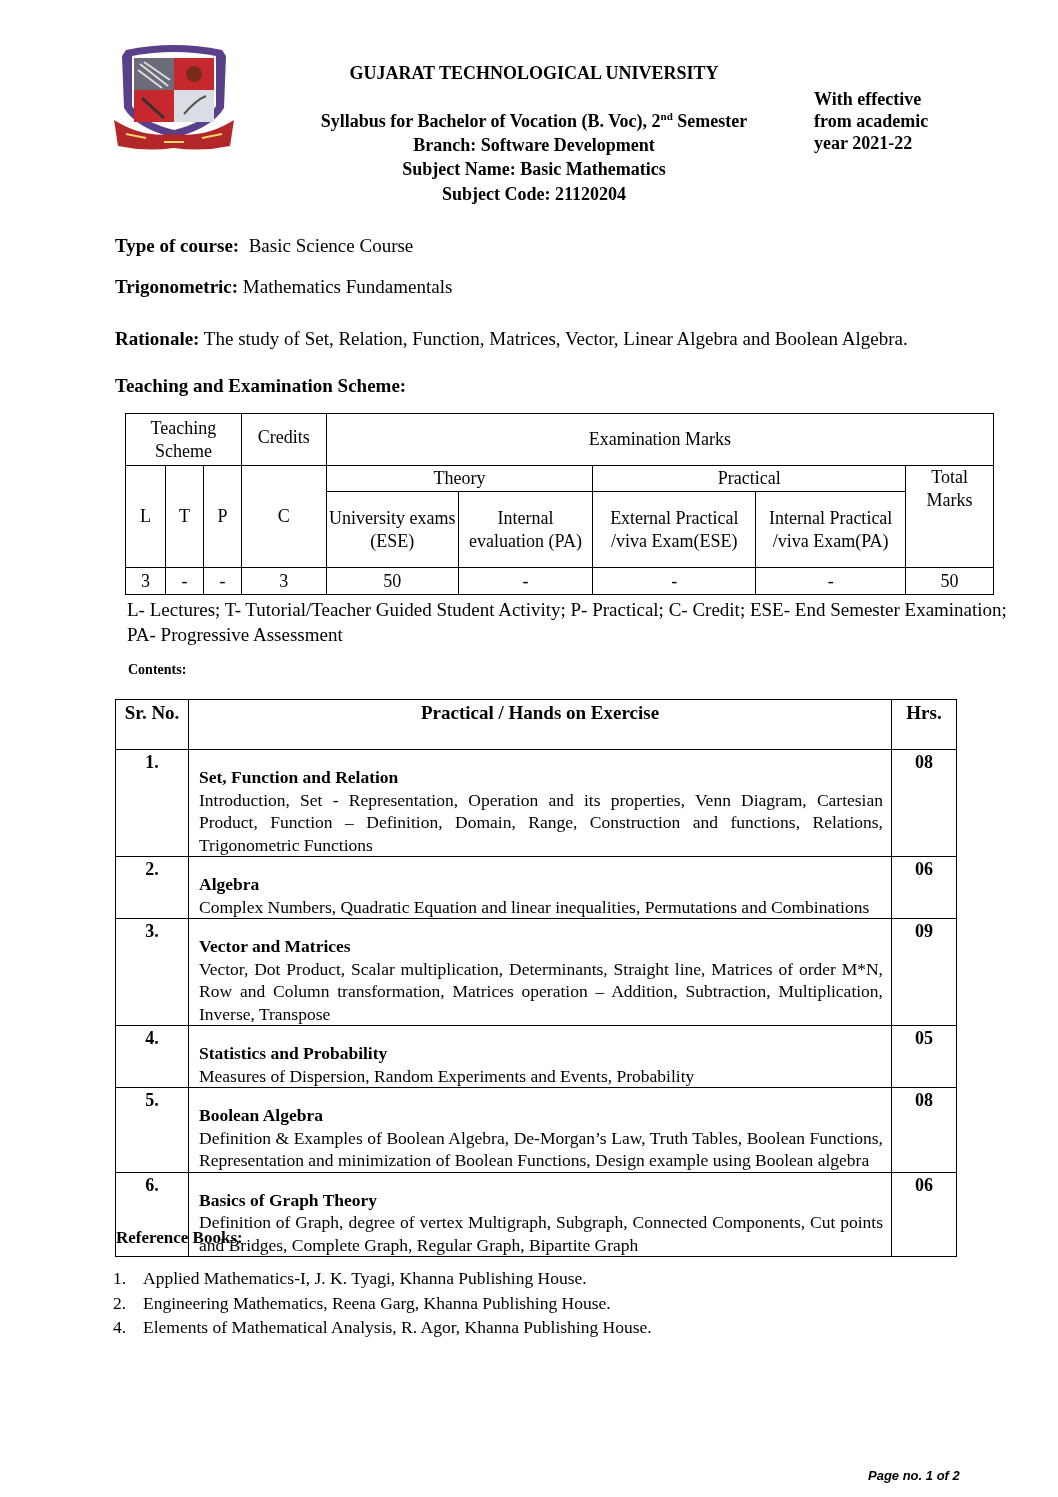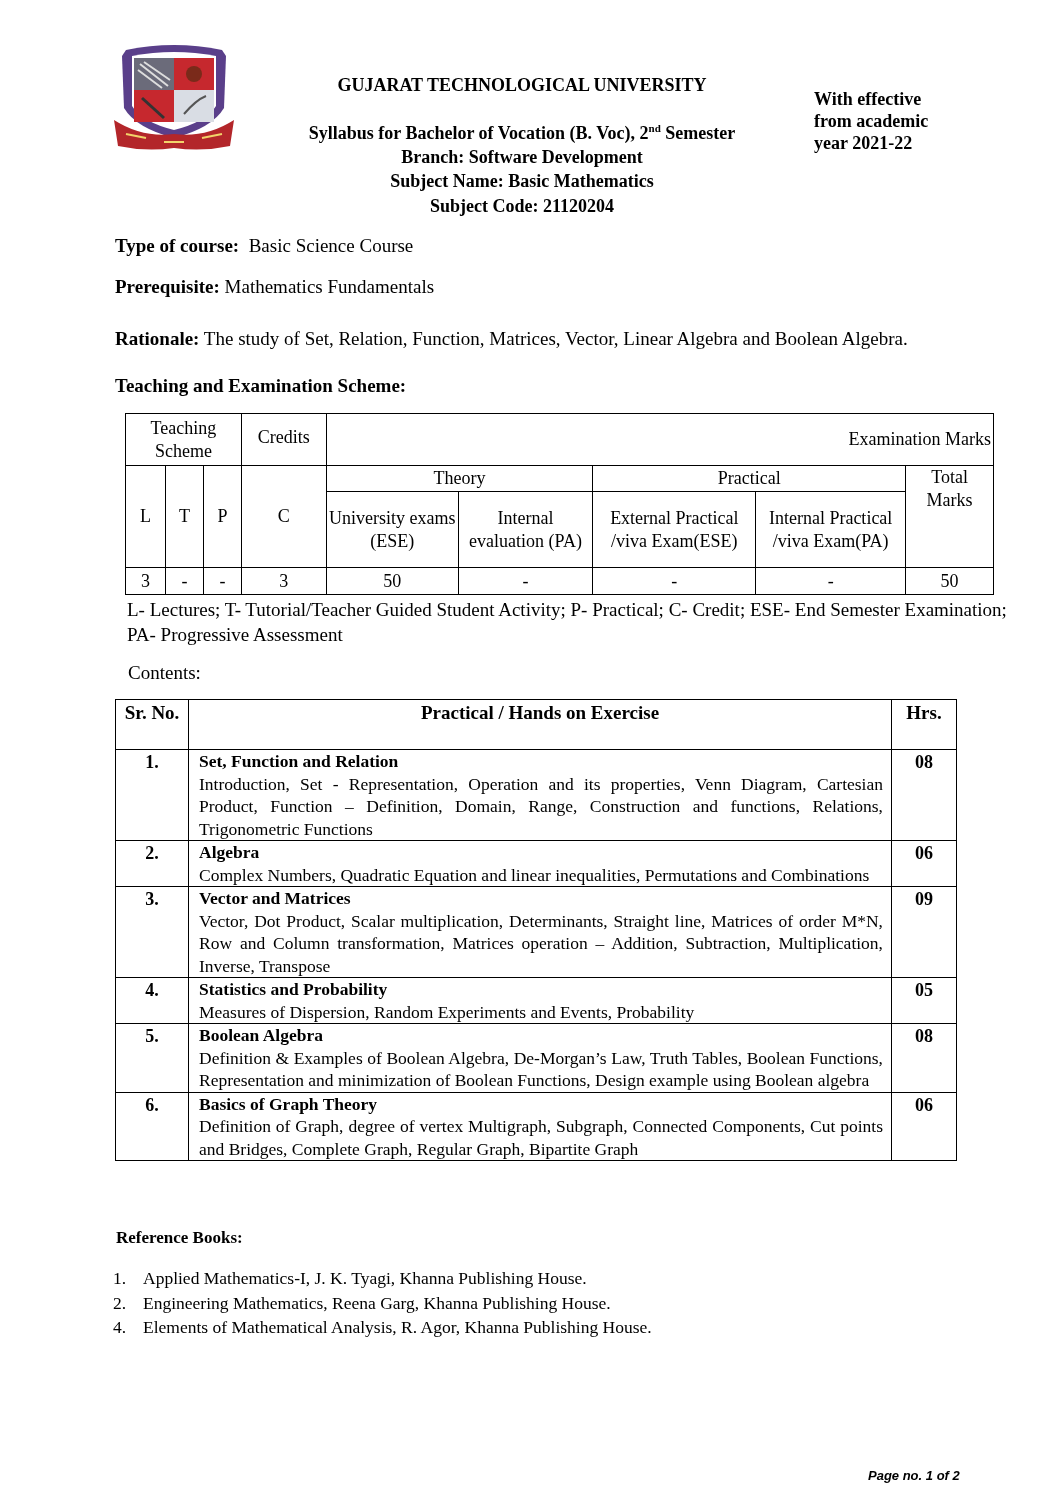--- a/index.html
+++ b/index.html
@@ -1,38 +1,38 @@
 <!DOCTYPE html>
 <html><head>
 <meta charset="utf-8">
 <style>
   html, body { margin: 0; padding: 0; background: #ffffff; }
   body { width: 1058px; height: 1497px; position: relative; font-family: "Liberation Serif", serif; color: #000; overflow: hidden; }
   .abs { position: absolute; }
   .bold { font-weight: bold; }
   
   #logo { left: 112px; top: 42px; width: 124px; height: 110px; }
-  .hdr-line { left: 242px; width: 560px; text-align: center; font-weight: bold; font-size: 18px; white-space: nowrap; margin-top: 12px; }
+  .hdr-line { left: 254px; width: 560px; text-align: center; font-weight: bold; font-size: 18px; white-space: nowrap; }
   #effective { left: 814px; top: 72px; font-weight: bold; font-size: 18px; line-height: 22px; width: 150px; margin-top: 16px; }
   .field { left: 115px; font-size: 19px; white-space: nowrap; }
   .field .lbl { font-weight: bold; }
   
   table { border-collapse: collapse; }
   #scheme { left: 125px; top: 413px; width: 869px; font-size: 18px; }
   #scheme td { border: 1.5px solid #000; text-align: center; vertical-align: middle; padding: 0 2px; line-height: 23px; }
   #legend { left: 127px; top: 597px; font-size: 19px; line-height: 25px; width: 880px; }
-  #contents-title { left: 128px; top: 662px; font-size: 19px; font-weight: normal; }
+  #contents-title { left: 128px; top: 662px; font-size: 14px; font-weight: bold; }
   
   #contents { left: 115px; top: 699px; width: 842px; font-size: 17.5px; }
   #contents td { border: 1.5px solid #000; vertical-align: top; line-height: 22.5px; }
   #contents td.sr { width: 70px; text-align: center; font-weight: bold; font-size: 18px; }
   #contents td.topic { padding: 0 8px 0 10px; text-align: justify; }
   #contents td.hrs { width: 62px; text-align: center; font-weight: bold; font-size: 18px; }
   #contents th { border: 1.5px solid #000; font-weight: bold; font-size: 19px; line-height: 23px; vertical-align: top; }
-  .topic-title { font-weight: bold; }
+  .topic-title { font-weight: bold; margin-top: 16px; }
   #refs-title { left: 116px; top: 1228px; font-size: 17px; font-weight: bold; }
   #refs { left: 113px; top: 1266px; font-size: 17.5px; line-height: 24.5px; margin: 0; padding: 0; list-style: none; }
   #refs li span.num { display: inline-block; width: 30px; }
   #pageno { left: 868px; top: 1468px; font-family: "Liberation Sans", sans-serif; font-style: italic; font-size: 13px; font-weight: bold; }
 </style>
 </head>
 <body>
 
 <div id="logo" class="abs">
   <svg width="124" height="110" viewBox="0 0 124 110">
@@ -59,21 +59,21 @@
 <div id="effective" class="abs">
   <div>With effective</div>
   <div>from academic</div>
   <div>year 2021-22</div>
 </div>
 
 <div class="abs field" style="top:235px;">
   <span class="lbl">Type of course:</span>&nbsp; <span>Basic Science Course</span>
 </div>
 <div class="abs field" style="top:276px;">
-  <span class="lbl">Prerequisite:</span> <span>Mathematics Fundamentals</span>
+  <span class="lbl">Trigonometric:</span> <span>Mathematics Fundamentals</span>
 </div>
 <div class="abs field" style="top:328px;">
   <span class="lbl">Rationale:</span> <span>The study of Set, Relation, Function, Matrices, Vector, Linear Algebra and Boolean Algebra.</span>
 </div>
 <div class="abs field bold" style="top:375px;">Teaching and Examination Scheme:</div>
 
 <table id="scheme" class="abs">
   <colgroup>
     <col style="width:40px">
       <col style="width:38px">
@@ -82,21 +82,21 @@
     <col style="width:132px">
       <col style="width:135px">
       <col style="width:163px">
       <col style="width:150px">
       <col style="width:88px">
   </colgroup>
   <tbody>
       <tr style="height:52px;">
     <td colspan="3">Teaching Scheme</td>
     <td style="vertical-align:top;padding-top:12px;">Credits</td>
-    <td colspan="5" style="border-right:1.5px solid #000;text-align:right;">Examination Marks</td>
+    <td colspan="5" style="border-right:1.5px solid #000;">Examination Marks</td>
   </tr>
   <tr style="height:26px;">
     <td rowspan="2">L</td>
     <td rowspan="2">T</td>
     <td rowspan="2">P</td>
     <td rowspan="2">C</td>
     <td colspan="2">Theory</td>
     <td colspan="2">Practical</td>
     <td rowspan="2" style="vertical-align:top;">Total Marks</td>
   </tr>

